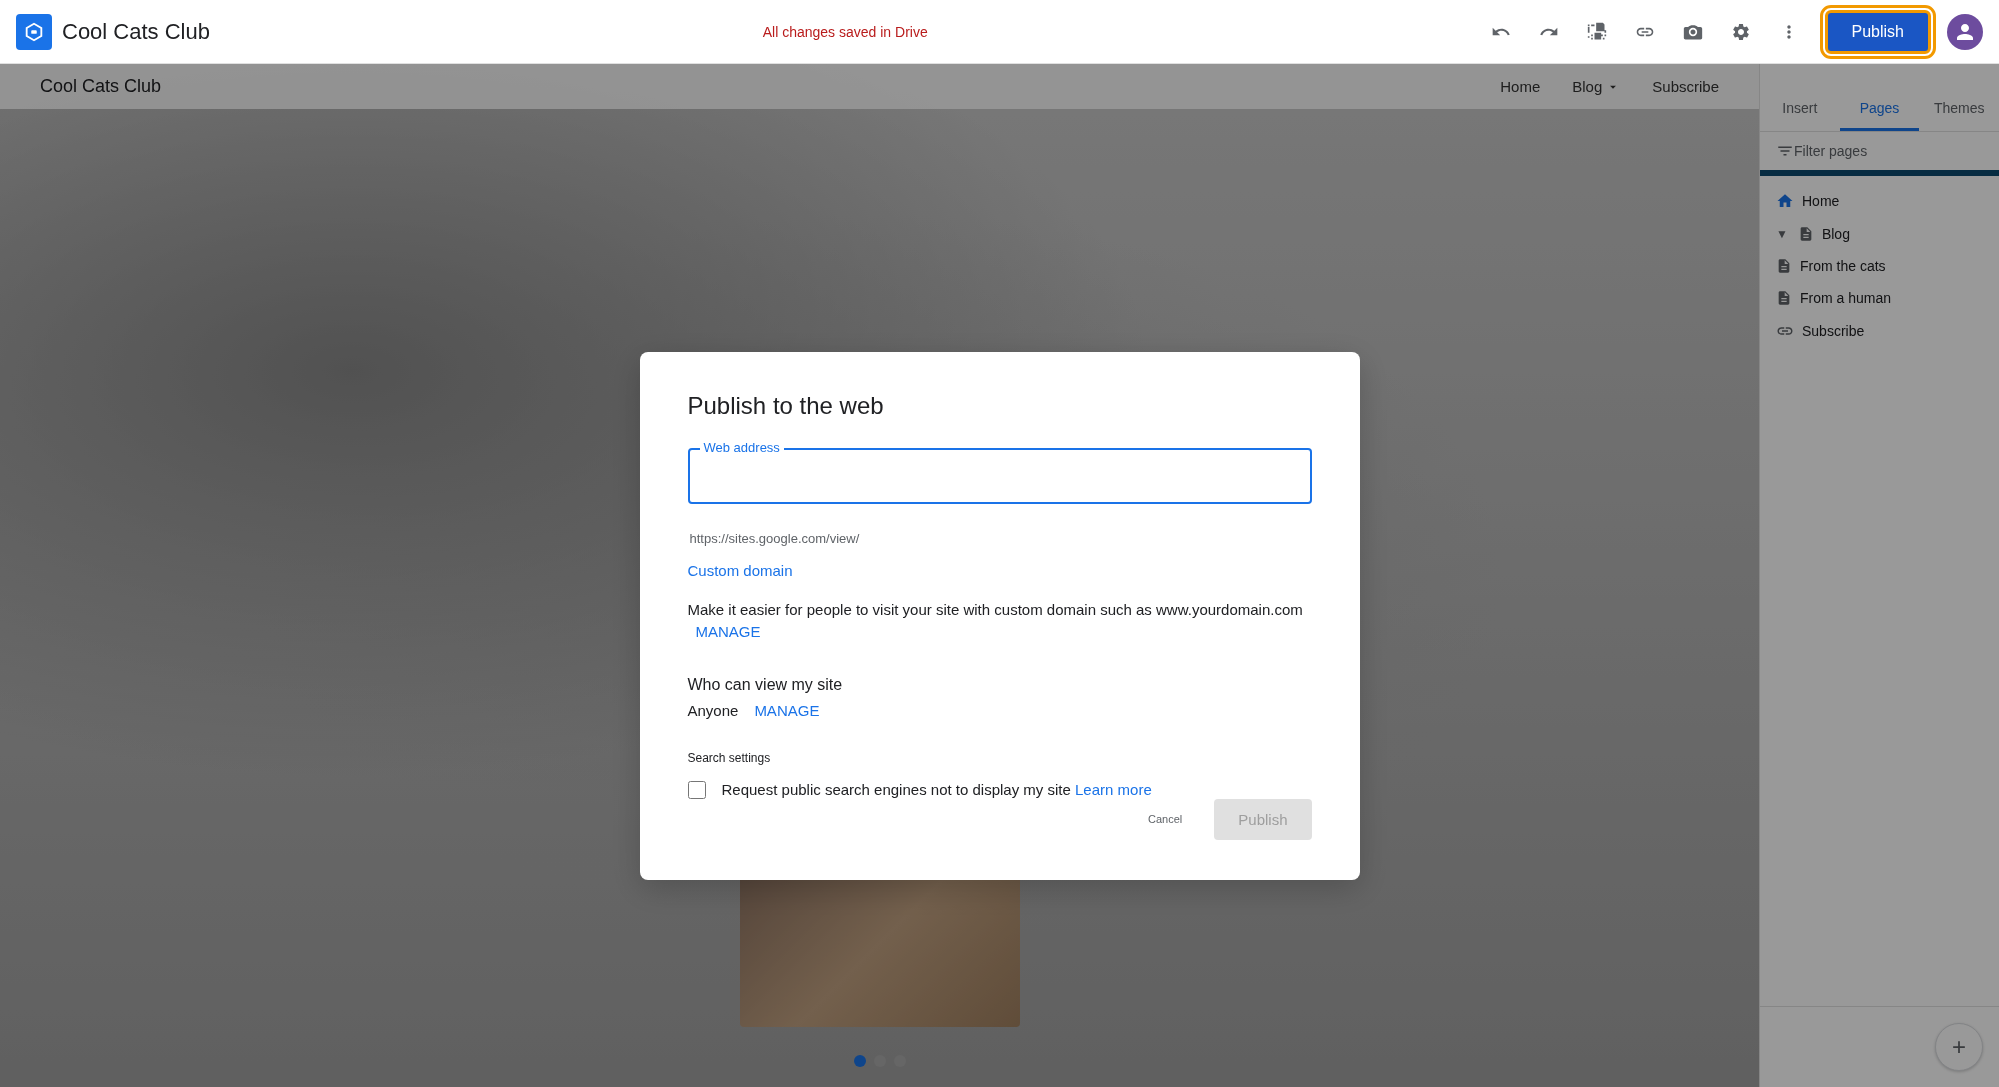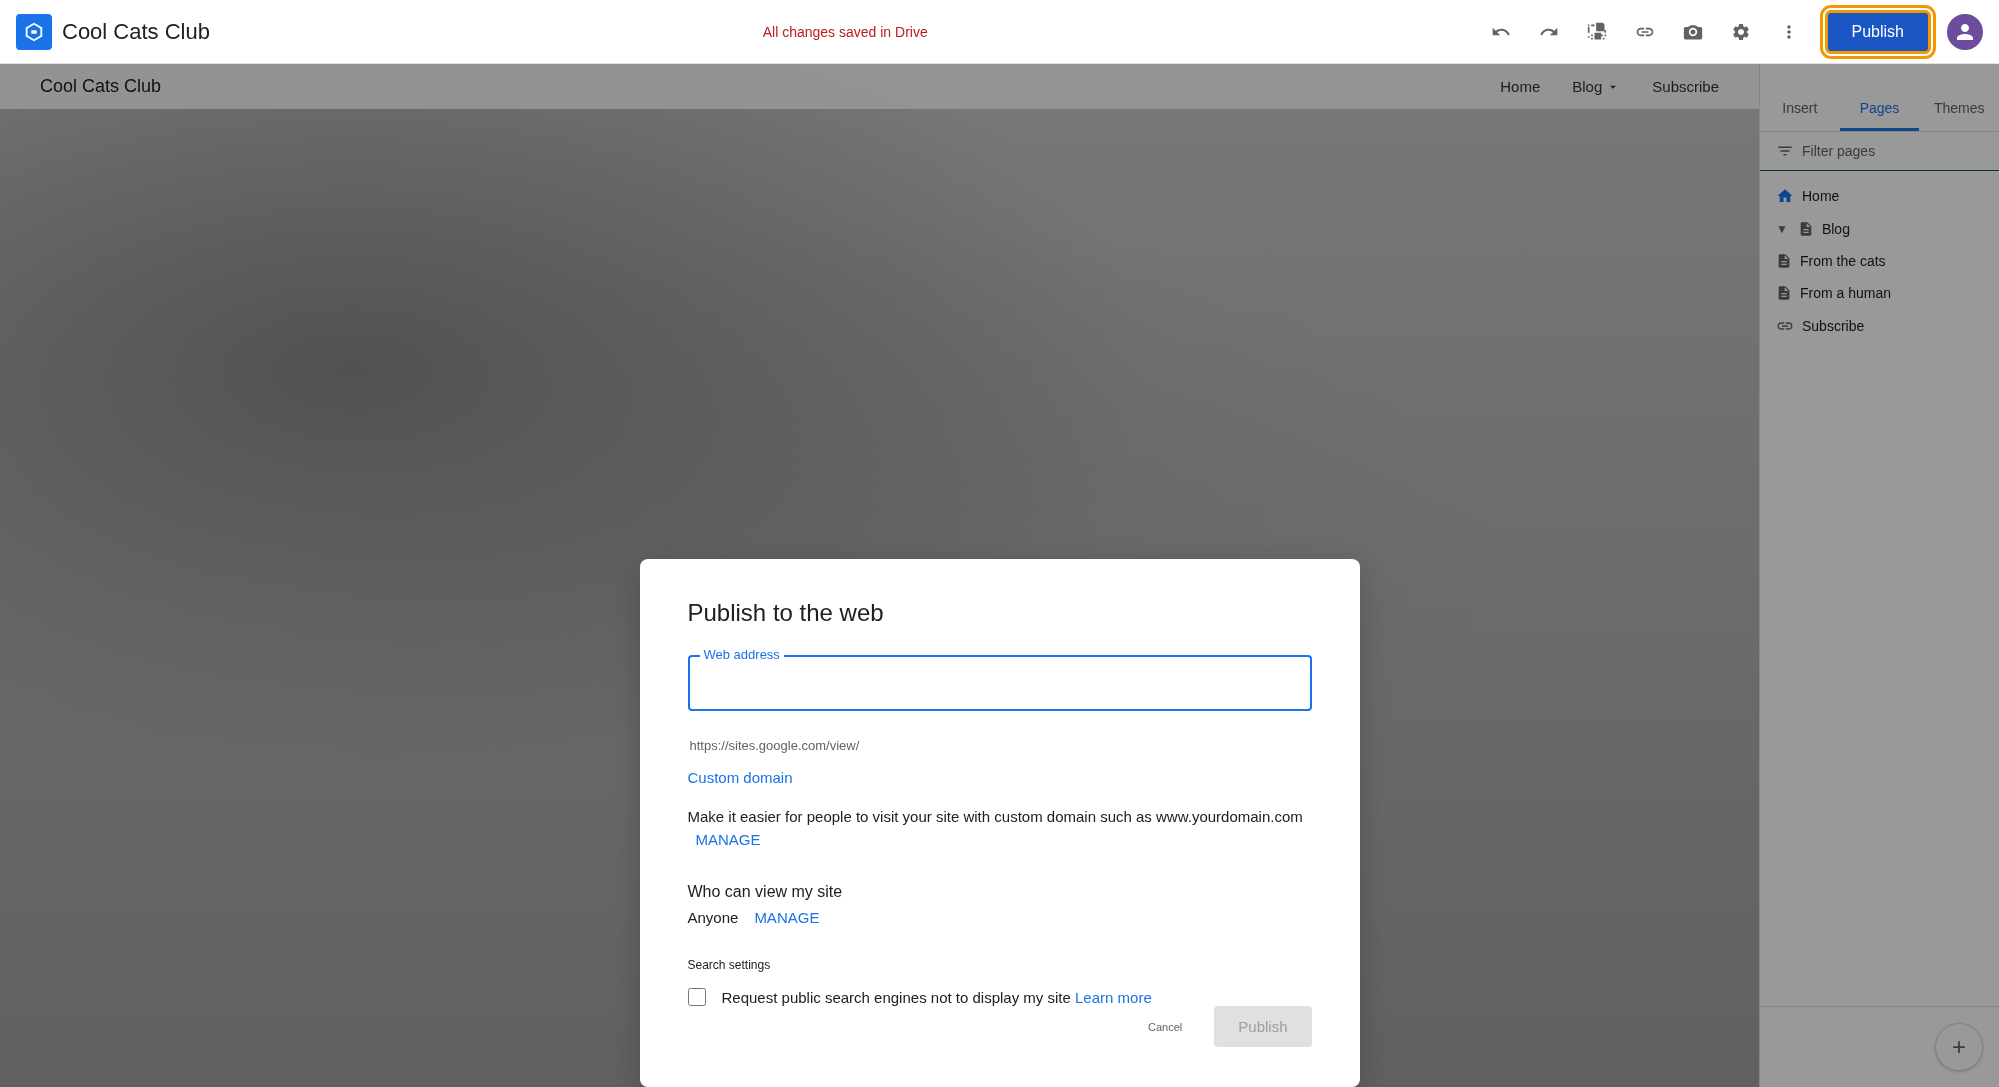--- a/index.html
+++ b/index.html
@@ -200,23 +200,22 @@
       margin-top: 24px;
     }
     .sidebar-tab.active {
       color: #1a73e8;
       border-bottom: 3px solid #1a73e8;
       font-weight: 500;
     }
     .filter-pages {
       display: flex;
       align-items: center;
-      gap: 8px;
       padding: 10px 16px;
-      border-bottom: 1px solid #0c4a6e;
+      border-bottom: 6px solid #0c4a6e;
       color: #5f6368;
       font-size: 14px;
       cursor: pointer;
     }
     .page-tree {
       flex: 1;
       overflow-y: auto;
       padding: 8px 0;
     }
     .page-item {
@@ -253,21 +252,21 @@
 
     
     .modal-overlay {
       position: fixed;
       top: 64px;
       left: 0;
       right: 0;
       bottom: 0;
       background: rgba(0,0,0,0.4);
       display: flex;
-      align-items: flex-end;
+      align-items: center;
       justify-content: center;
       padding-top: 80px;
       z-index: 100;
     }
     .modal {
       background: #fff;
       border-radius: 8px;
       width: 720px;
       padding: 40px 48px;
       box-shadow: 0 8px 32px rgba(0,0,0,0.2);

